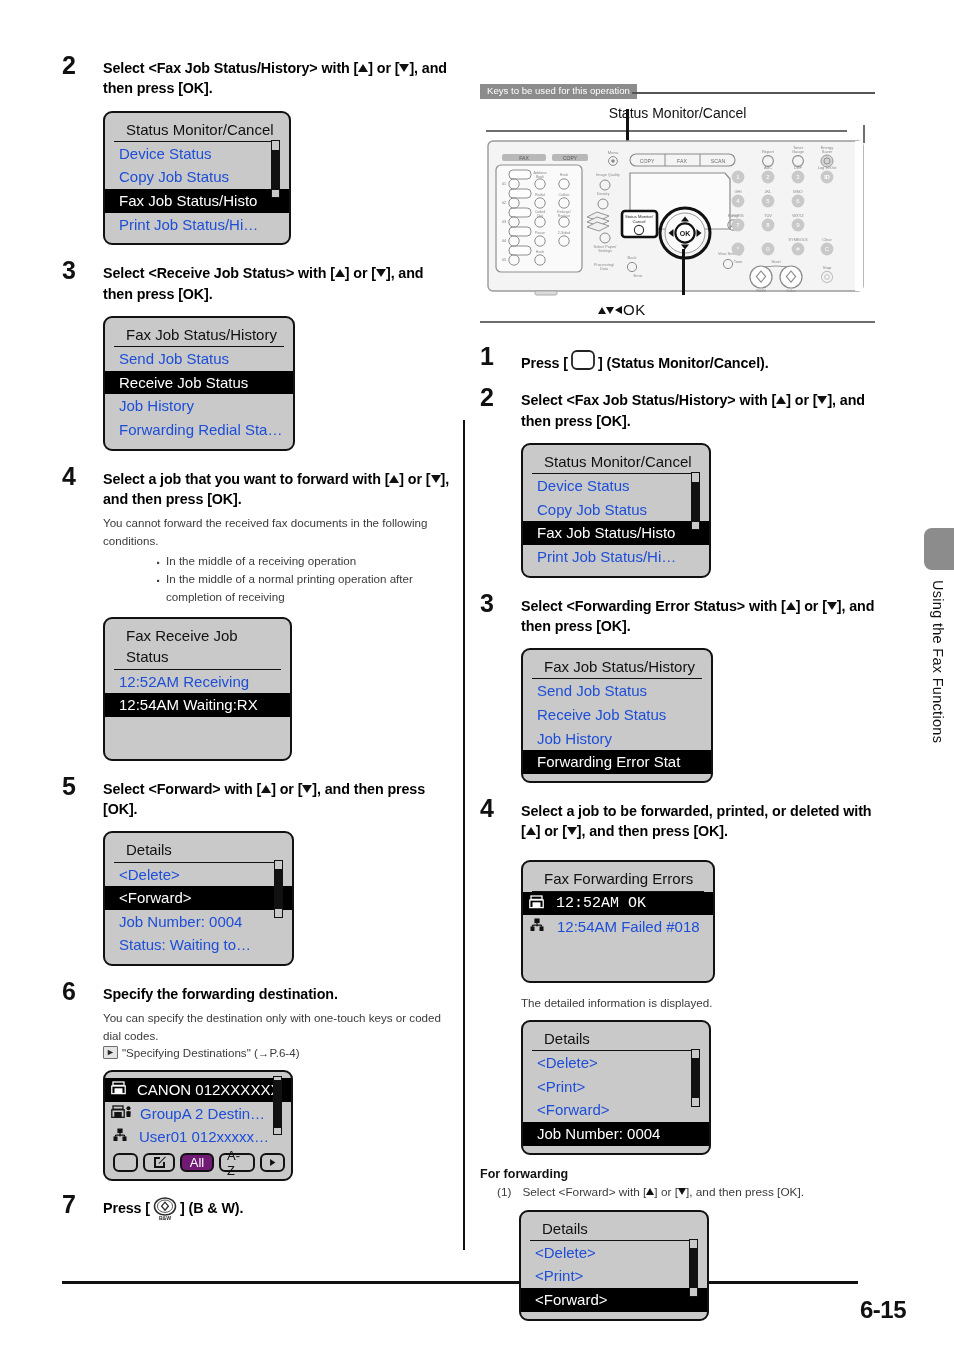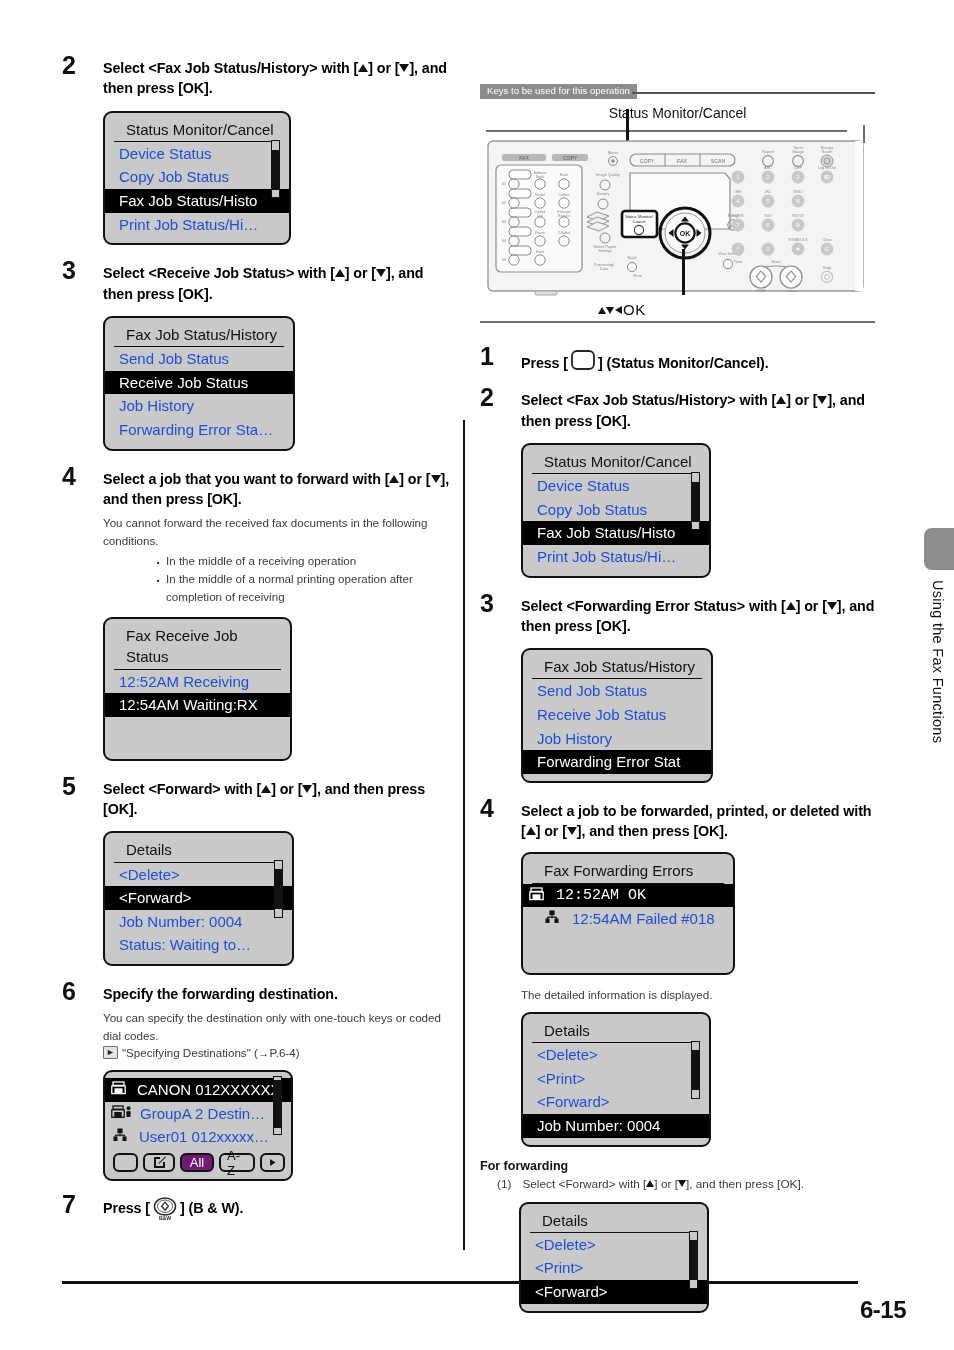--- a/index.html
+++ b/index.html
@@ -211,21 +211,21 @@
       <div class="step-body">
         <div class="step-title">
           <span>Select &lt;Receive Job Status&gt; with [</span><span class="tri up"></span><span>] or [</span><span class="tri down"></span><span>], and then press [OK].</span>
         </div>
         <div style="margin-top:12px; width:192px;">
           <div class="lcd">
             <div class="lcd-title">Fax Job Status/History</div>
             <div class="lcd-row">Send Job Status</div>
             <div class="lcd-row sel">Receive Job Status</div>
             <div class="lcd-row">Job History</div>
-            <div class="lcd-row">Forwarding Error Sta…</div>
+            <div class="lcd-row">Forwarding Redial Sta…</div>
           </div>
         </div>
       </div>
     </div>
 
     <div class="step" style="margin-bottom:18px;">
       <div class="step-num">4</div>
       <div class="step-body">
         <div class="step-title">
           <span>Select a job that you want to forward with [</span><span class="tri up"></span><span>] or [</span><span class="tri down"></span><span>], and then press [OK].</span>
@@ -616,34 +616,34 @@
         </div>
       </div>
     </div>
 
     <div class="step" style="margin-bottom:12px;">
       <div class="step-num">4</div>
       <div class="step-body">
         <div class="step-title">
           <span>Select a job to be forwarded, printed, or deleted with [</span><span class="tri up"></span><span>] or [</span><span class="tri down"></span><span>], and then press [OK].</span>
         </div>
-        <div style="margin-top:11px; width:214px;">
+        <div style="margin-top:19px; width:194px;">
           <div class="lcd" style="padding-bottom:10px;">
             <div class="lcd-title">Fax Forwarding Errors</div>
             <div class="lcd-row sel" style="padding-left:6px; display:flex; align-items:center;">
               <span class="g-icon">
                 <svg width="15" height="14" viewBox="0 0 15 14">
                   <rect x="2" y="1" width="11" height="3.4" fill="none" stroke="#fff" stroke-width="1.3"></rect>
                   <rect x="0.8" y="5" width="13.4" height="7.6" fill="none" stroke="#fff" stroke-width="1.3"></rect>
                   <rect x="3.5" y="7.3" width="8" height="5.3" fill="#fff"></rect>
                 </svg>
               </span>
               <span style="margin-left:7px;font-family:Liberation Mono, monospace;">12:52AM OK</span>
             </div>
-            <div class="lcd-row" style="padding-left:22px; display:flex; align-items:center;">
+            <div class="lcd-row" style="padding-left:7px; display:flex; align-items:center;">
               <span class="g-icon">
                 <svg width="14" height="14" viewBox="0 0 14 14">
                   <rect x="4.4" y="0.5" width="5.2" height="4.6" fill="#111"></rect>
                   <rect x="0.5" y="8.4" width="4" height="4.6" fill="#111"></rect>
                   <rect x="9.5" y="8.4" width="4" height="4.6" fill="#111"></rect>
                   <path d="M7 5.1 v2 M2.5 7.1 h9 M2.5 7.1 v1.3 M11.5 7.1 v1.3 M7 7.1 v1.3" stroke="#111" stroke-width="1.1" fill="none"></path>
                 </svg>
               </span>
               <span style="margin-left:8px;">12:54AM Failed #018</span>
             </div>

